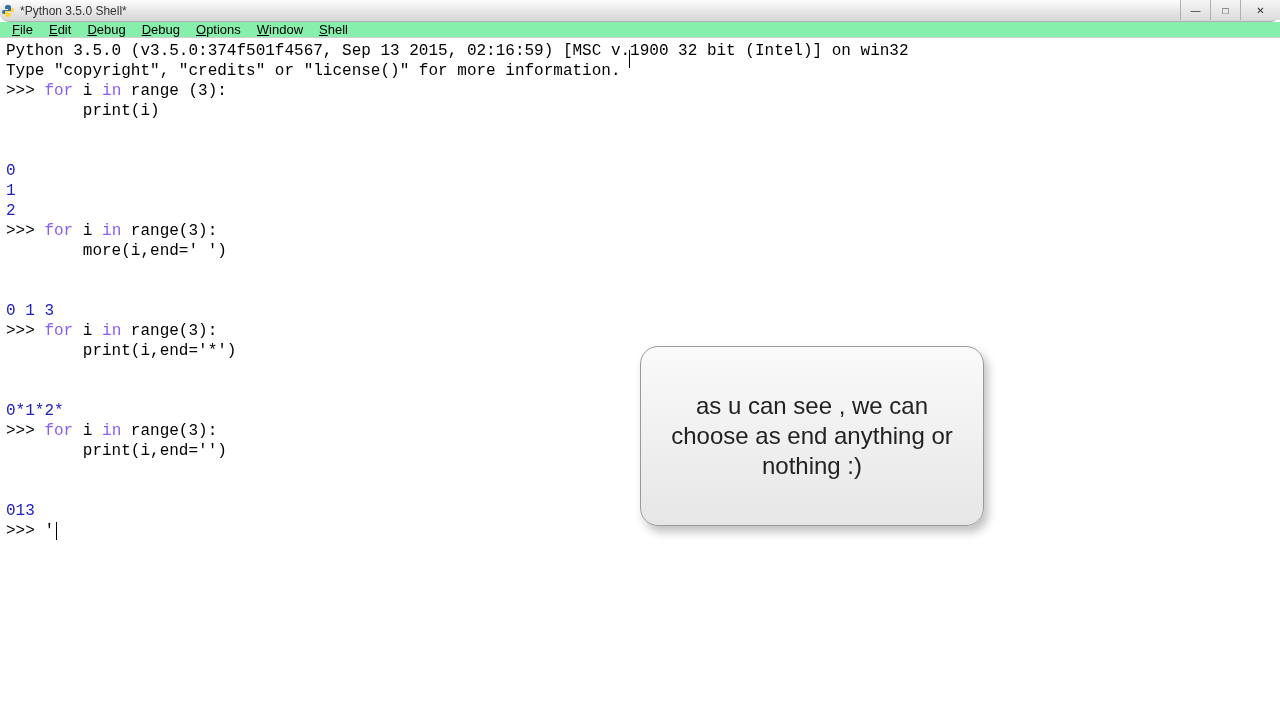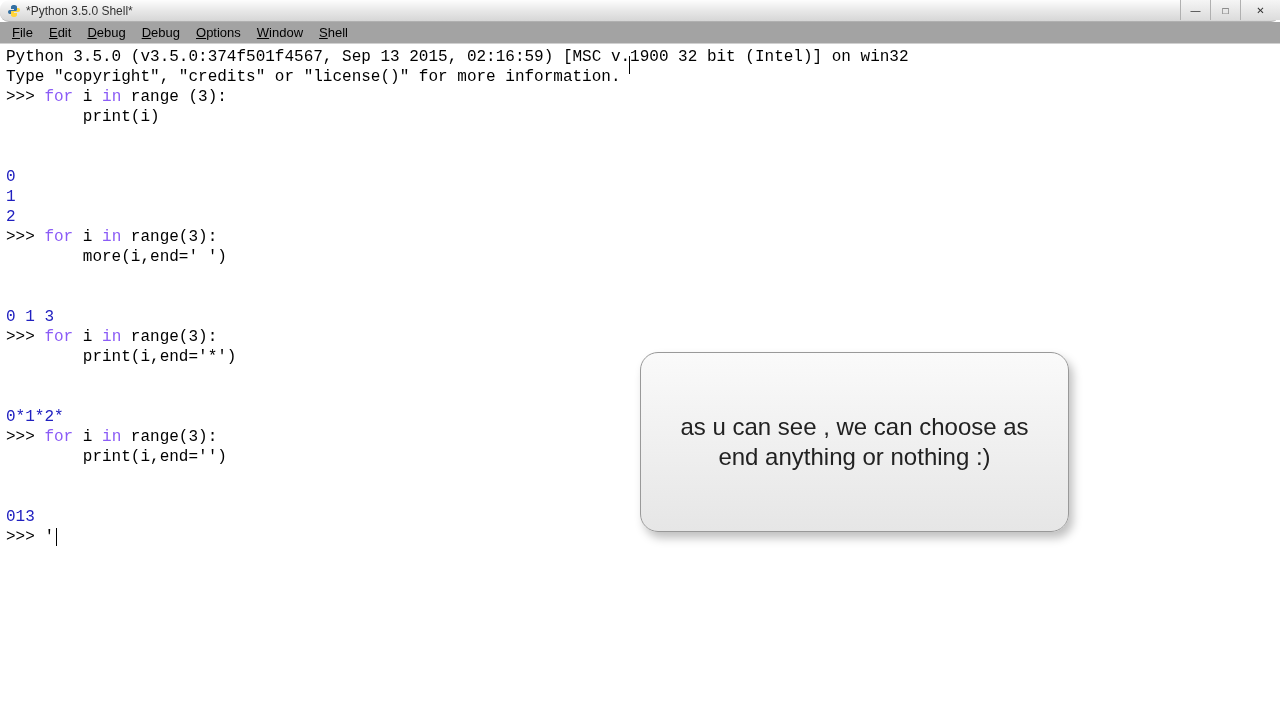--- a/index.html
+++ b/index.html
@@ -16,21 +16,20 @@
   height: 100%;
   display: flex;
   flex-direction: column;
 }
 .titlebar {
   height: 22px;
   background: linear-gradient(to bottom, #fdfdfd 0%, #e8e8e8 50%, #d6d6d6 100%);
   border-bottom: 1px solid #b0b0b0;
   display: flex;
   align-items: center;
-  padding-left: 6px;
   position: relative;
   border-radius: 9px;
 }
 .titlebar-icon {
   width: 16px;
   height: 16px;
   margin-right: 4px;
   display: inline-flex;
   align-items: center;
   justify-content: center;
@@ -52,22 +51,22 @@
   background: linear-gradient(to bottom, #f5f5f5, #dcdcdc);
   border-left: 1px solid #b0b0b0;
   display: flex;
   align-items: center;
   justify-content: center;
   font-size: 10px;
   color: #333;
 }
 .win-btn.close { width: 40px; }
 .menubar {
-  height: 22px;
-  background: #a3a3a3;
+  height: 16px;
+  background: #86efac;
   border-bottom: 1px solid #d0d0d0;
   display: flex;
   align-items: center;
   padding-left: 4px;
 }
 .menu-item {
   font-size: 13px;
   padding: 2px 8px;
   color: #000;
   cursor: default;
@@ -91,21 +90,21 @@
   width: 1px;
   height: 18px;
   background: #000;
   vertical-align: middle;
   margin-left: 2px;
 }
 .callout {
   position: absolute;
   left: 640px;
   top: 308px;
-  width: 429px;
+  width: 344px;
   height: 180px;
   background: linear-gradient(to bottom, #fafafa 0%, #e6e6e6 100%);
   border: 1px solid #999;
   border-radius: 18px;
   box-shadow: 4px 6px 10px rgba(0,0,0,0.25);
   display: flex;
   align-items: center;
   justify-content: center;
   padding: 20px 24px;
 }

